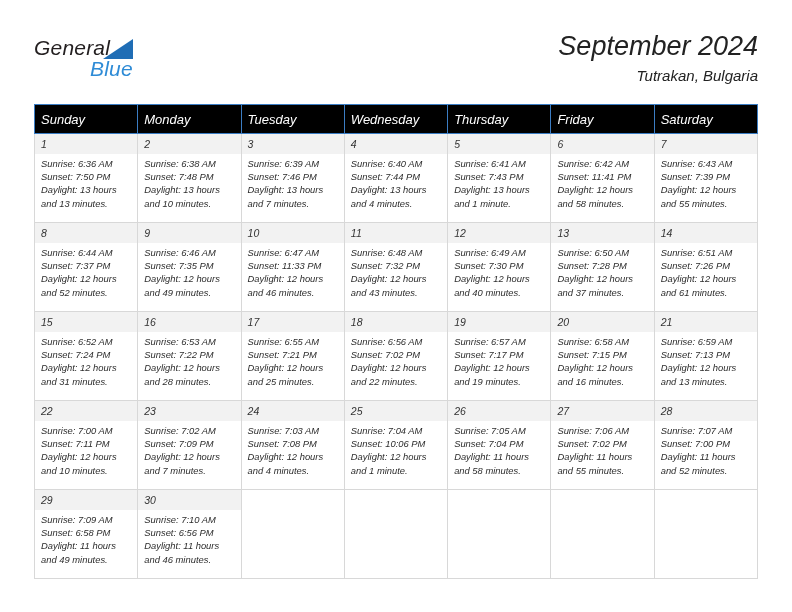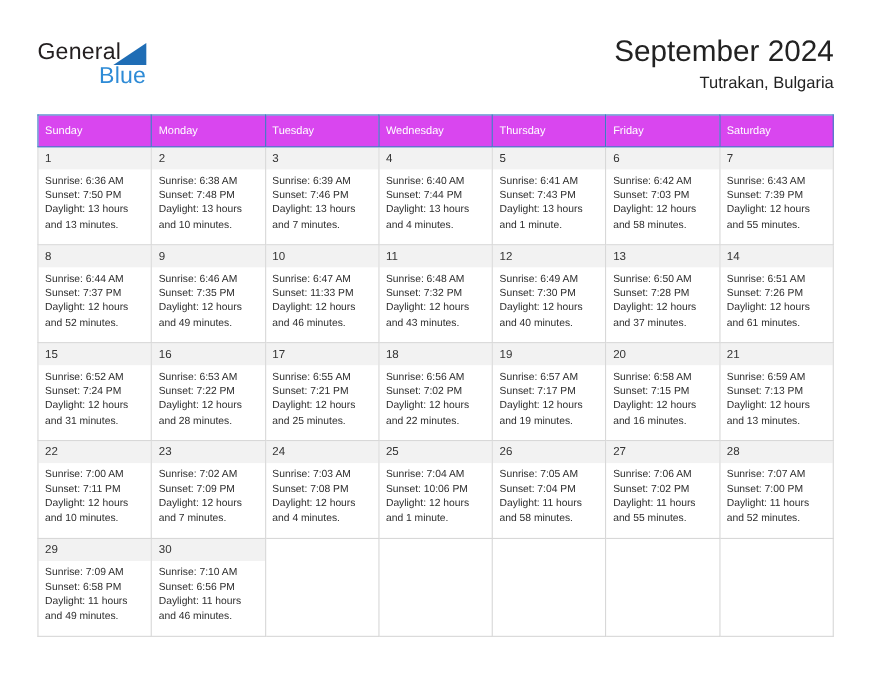--- a/index.html
+++ b/index.html
@@ -12,20 +12,21 @@
     background: #ffffff;
     font-family: "Liberation Sans", sans-serif;
     color: #000000;
     overflow: hidden;
   }
   .page {
     position: relative;
     width: 647px;
     height: 612px;
     box-sizing: border-box;
+    font-style: italic;
   }
 
   
   .header {
     position: absolute;
     left: 0;
     top: 0;
     width: 792px;
     height: 100px;
   }
@@ -87,23 +88,23 @@
   
   .calendar {
     position: absolute;
     left: 34px;
     top: 104px;
     width: 724px;
     border-collapse: collapse;
     table-layout: fixed;
   }
   .calendar th {
-    background: #d946ef;
+    background: #000000;
     color: #ffffff;
-    font-size: 10px;
+    font-size: 13px;
     font-weight: normal;
     text-align: left;
     padding: 5px 0 5px 6px;
     height: 18px;
     border: 1px solid #3b7dc4;
     vertical-align: middle;
   }
   .calendar td {
     border: 1px solid #d8d8d8;
     vertical-align: top;
@@ -207,21 +208,21 @@
             <div class="dayinfo">
               <div class="line">Sunrise: 6:41 AM</div>
               <div class="line">Sunset: 7:43 PM</div>
               <div class="daylight">Daylight: 13 hours and 1 minute.</div>
             </div>
           </td>
           <td>
             <span class="daynum">6</span>
             <div class="dayinfo">
               <div class="line">Sunrise: 6:42 AM</div>
-              <div class="line">Sunset: 7:03 PM</div>
+              <div class="line">Sunset: 11:41 PM</div>
               <div class="daylight">Daylight: 12 hours and 58 minutes.</div>
             </div>
           </td>
           <td>
             <span class="daynum">7</span>
             <div class="dayinfo">
               <div class="line">Sunrise: 6:43 AM</div>
               <div class="line">Sunset: 7:39 PM</div>
               <div class="daylight">Daylight: 12 hours and 55 minutes.</div>
             </div>

